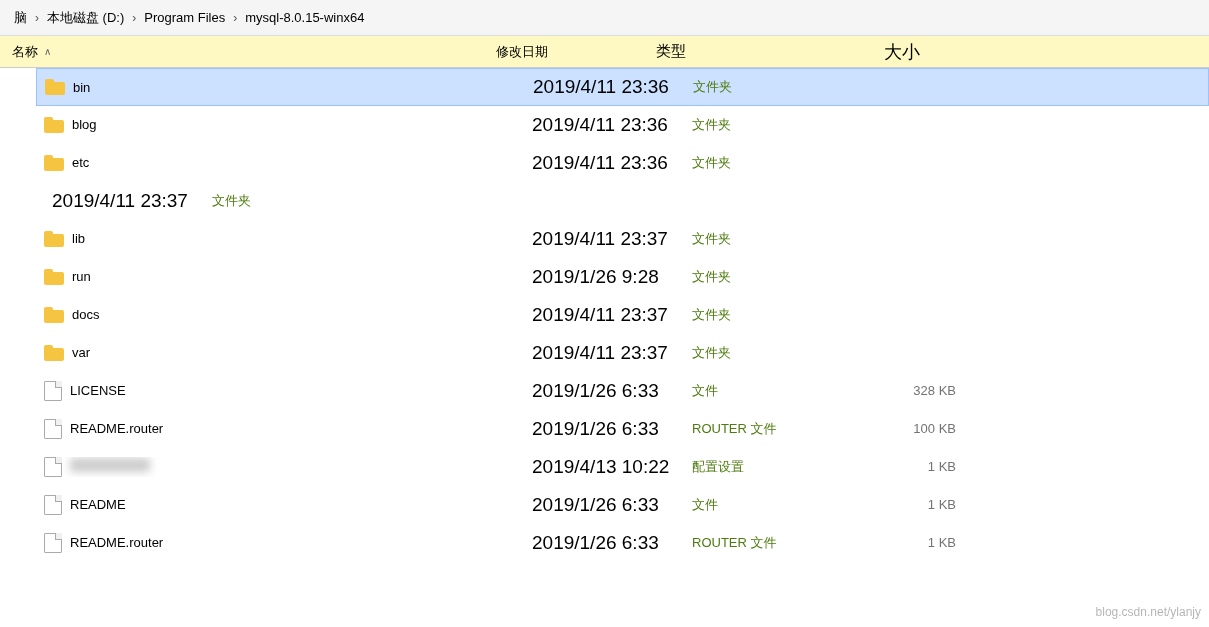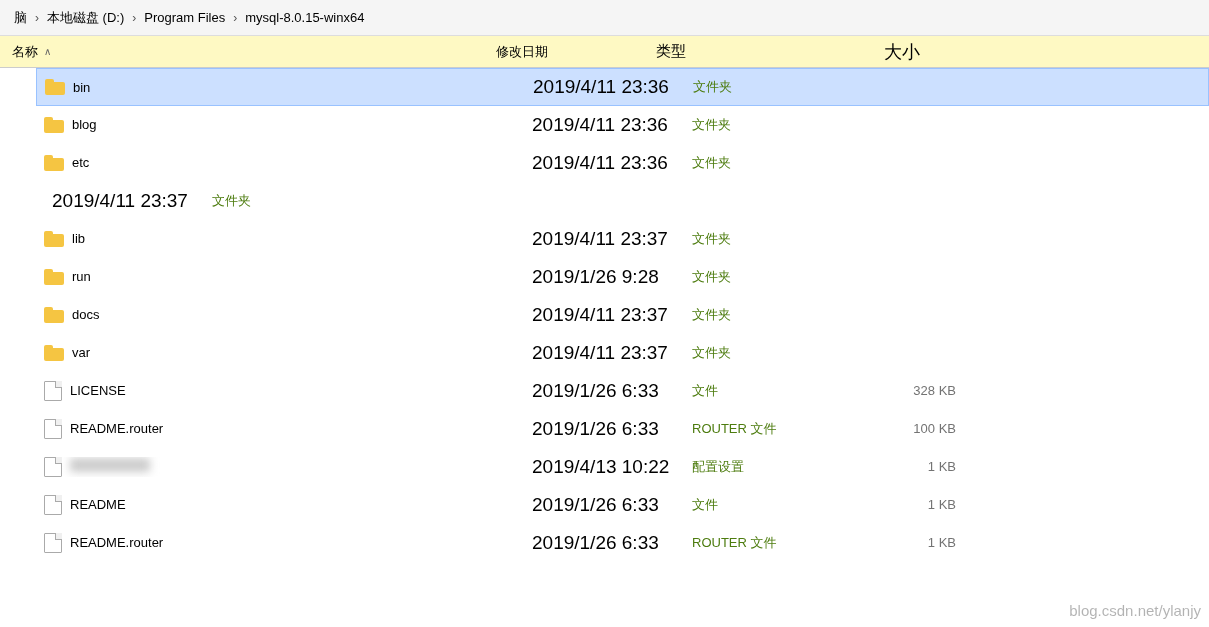--- a/index.html
+++ b/index.html
@@ -224,21 +224,21 @@
       height: 14px;
       width: 80px;
       display: inline-block;
     }
 
     
     .watermark {
       position: fixed;
       bottom: 8px;
       right: 8px;
-      font-size: 15px;
+      font-size: 12px;
       color: rgba(0,0,0,0.3);
       pointer-events: none;
       z-index: 999;
     }
   </style>
 </head>
 <body>
 
 <div class="explorer-window">
 

